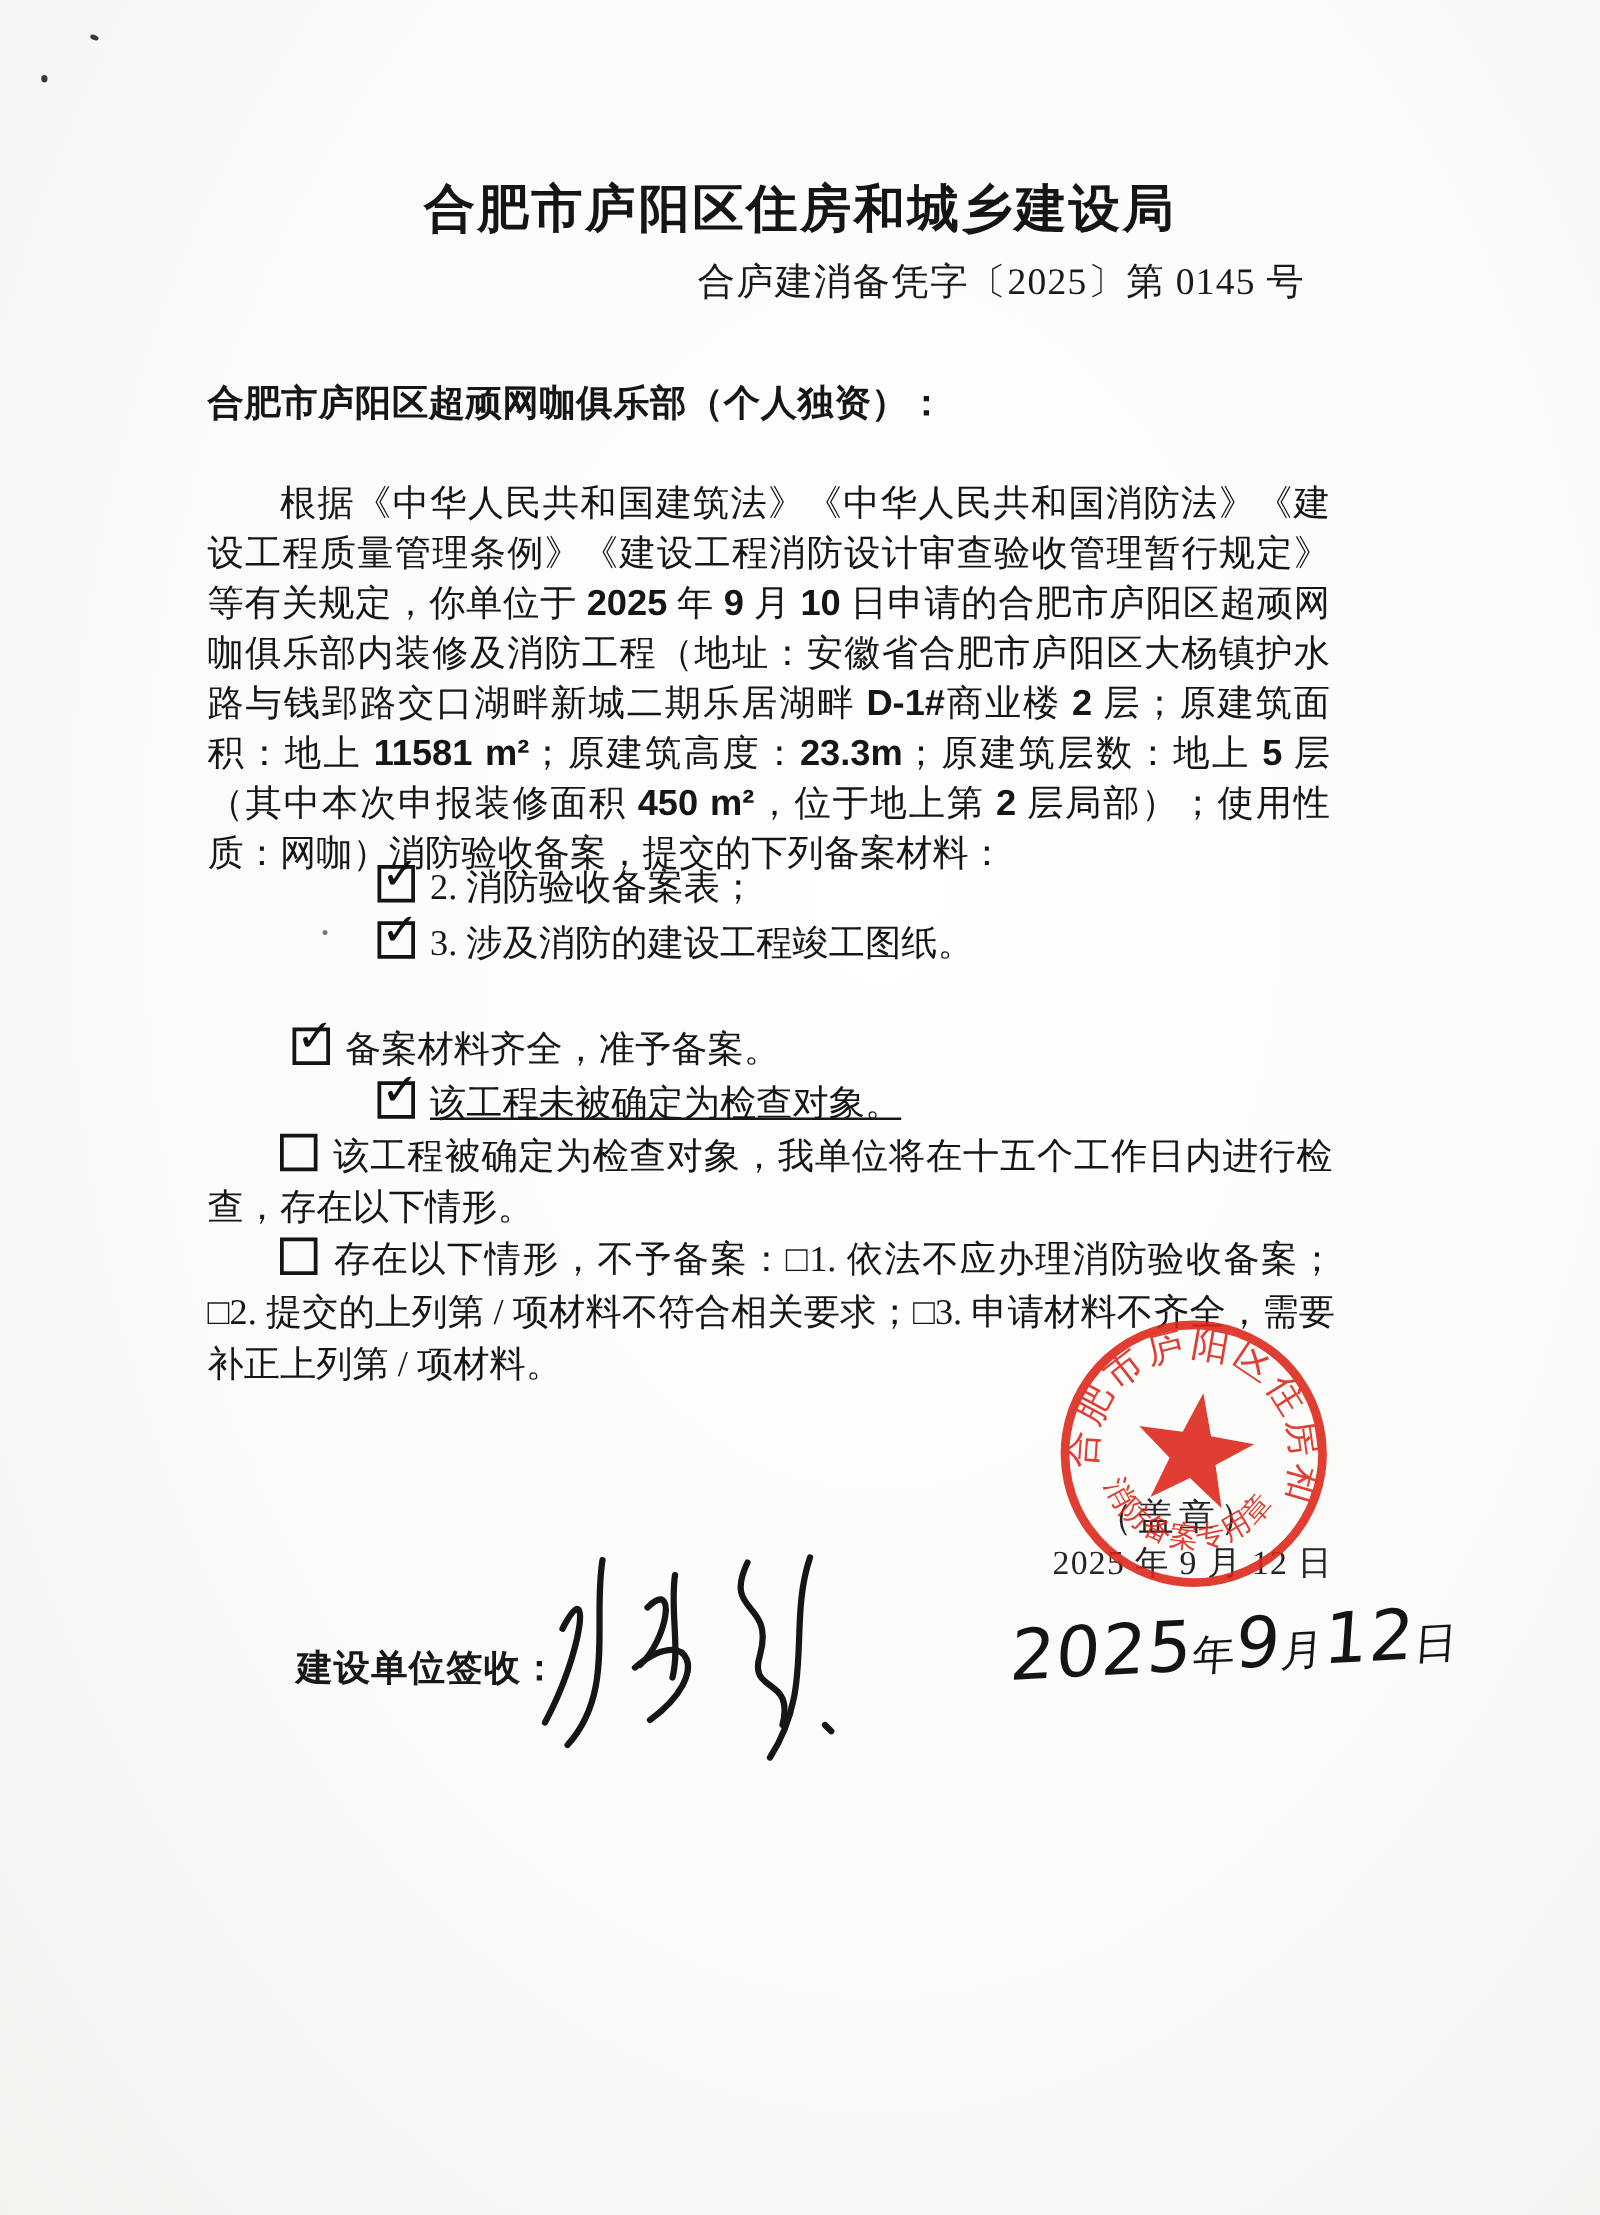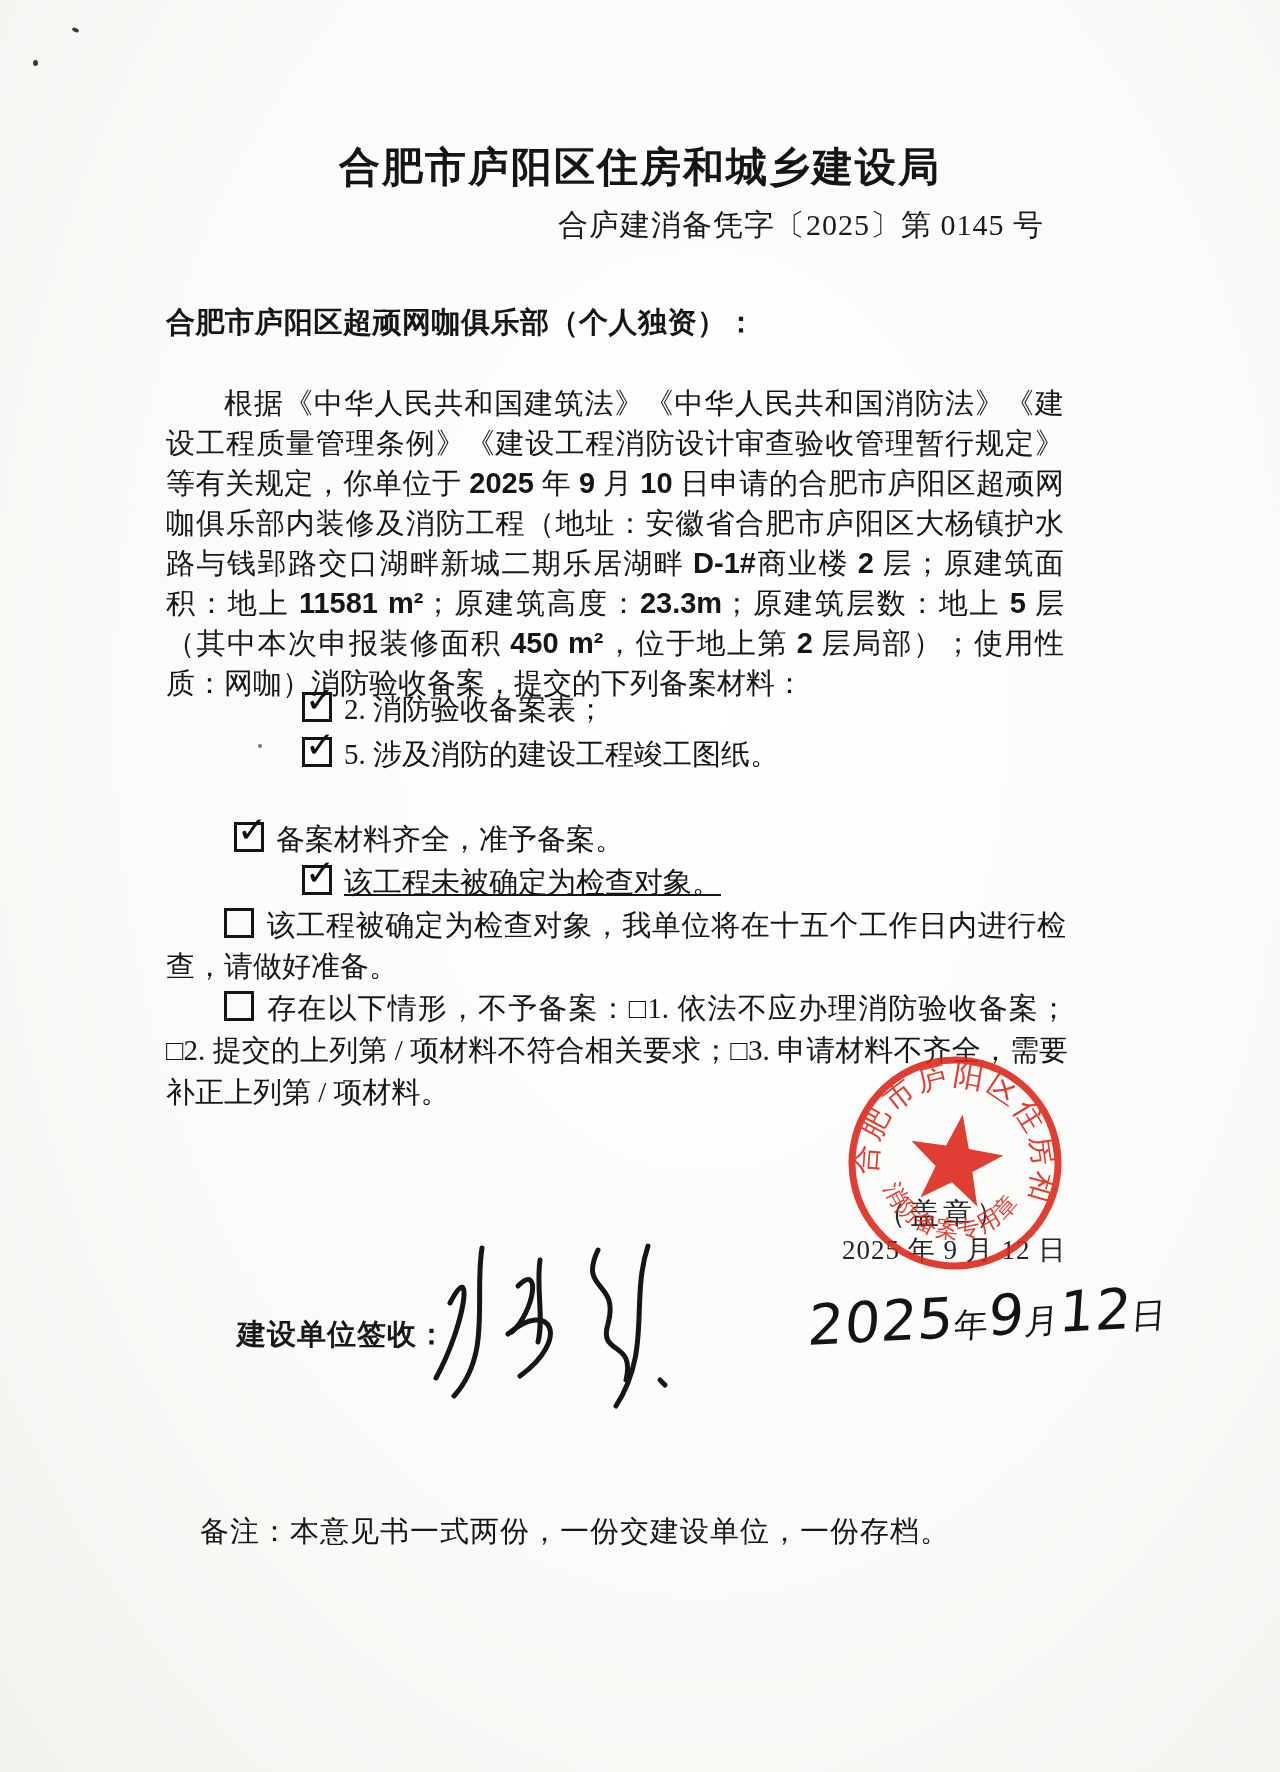--- a/index.html
+++ b/index.html
@@ -100,34 +100,34 @@
 
   <div class="abs addressee">合肥市庐阳区超顽网咖俱乐部（个人独资）：</div>
 
   <p class="abs intro body-text"><span>根据《中华人民共和国建筑法》《中华人民共和国消防法》《建设工程质量管理条例》《建设工程消防设计审查验收管理暂行规定》等有关规定，你单位于 </span><span class="num">2025</span><span> 年 </span><span class="num">9</span><span> 月 </span><span class="num">10</span><span> 日申请的合肥市庐阳区超顽网咖俱乐部内装修及消防工程（地址：安徽省合肥市庐阳区大杨镇护水路与钱郢路交口湖畔新城二期乐居湖畔 </span><span class="num">D-1#</span><span>商业楼 </span><span class="num">2</span><span> 层；原建筑面积：地上 </span><span class="num">11581 m²</span><span>；原建筑高度：</span><span class="num">23.3m</span><span>；原建筑层数：地上 </span><span class="num">5</span><span> 层（其中本次申报装修面积 </span><span class="num">450 m²</span><span>，位于地上第 </span><span class="num">2</span><span> 层局部）；使用性质：网咖）消防验收备案，提交的下列备案材料：</span></p>
 
   <div class="abs materials">
     <div class="mat-row">
       <span class="cb on"></span><span>2. 消防验收备案表；</span>
     </div>
     <div class="mat-row">
-      <span class="cb on"></span><span>5. 涉及消防的建设工程竣工图纸。</span>
+      <span class="cb on"></span><span>3. 涉及消防的建设工程竣工图纸。</span>
     </div>
   </div>
 
   <div class="abs line-complete">
     <span class="cb on"></span><span>备案材料齐全，准予备案。</span>
   </div>
 
   <div class="abs line-notinspect">
     <span class="cb on"></span><span>该工程未被确定为检查对象。</span>
   </div>
 
   <p class="abs para-inspect">
-    <span class="cb"></span><span>该工程被确定为检查对象，我单位将在十五个工作日内进行检查，请做好准备。</span>
+    <span class="cb"></span><span>该工程被确定为检查对象，我单位将在十五个工作日内进行检查，存在以下情形。</span>
   </p>
 
   <p class="abs para-reject">
     <span class="cb"></span><span>存在以下情形，不予备案：□1. 依法不应办理消防验收备案；□2. 提交的上列第 / 项材料不符合相关要求；□3. 申请材料不齐全，需要补正上列第 / 项材料。</span>
   </p>
 
   <div class="abs stamp-hint">（盖章）</div>
   <div class="abs printed-date">2025 年 9 月 12 日</div>
 
   <svg class="abs seal" viewBox="-122 -122 244 244" xmlns="http://www.w3.org/2000/svg">
@@ -157,15 +157,14 @@
       <path d="M88,106 C130,70 152,110 100,148"></path>
       <path d="M120,32 C116,60 124,90 118,114"></path>
       <path d="M178,22 C158,64 200,52 188,96 C178,128 216,112 206,152"></path>
       <path d="M228,18 C210,72 232,122 196,178"></path>
       <path d="M240,152 l5,5"></path>
     </g>
   </svg>
 
   <div class="abs hw-date"><span class="hwb">2025</span><span class="hws">年</span><span class="hwb">9</span><span class="hws">月</span><span class="hwb">12</span><span class="hws">日</span></div>
 
-  <div class="abs footer-note">备注：本意见书一式两份，一份交建设单位，一份存档。</div>
 
 </div>
 
 </body></html>

